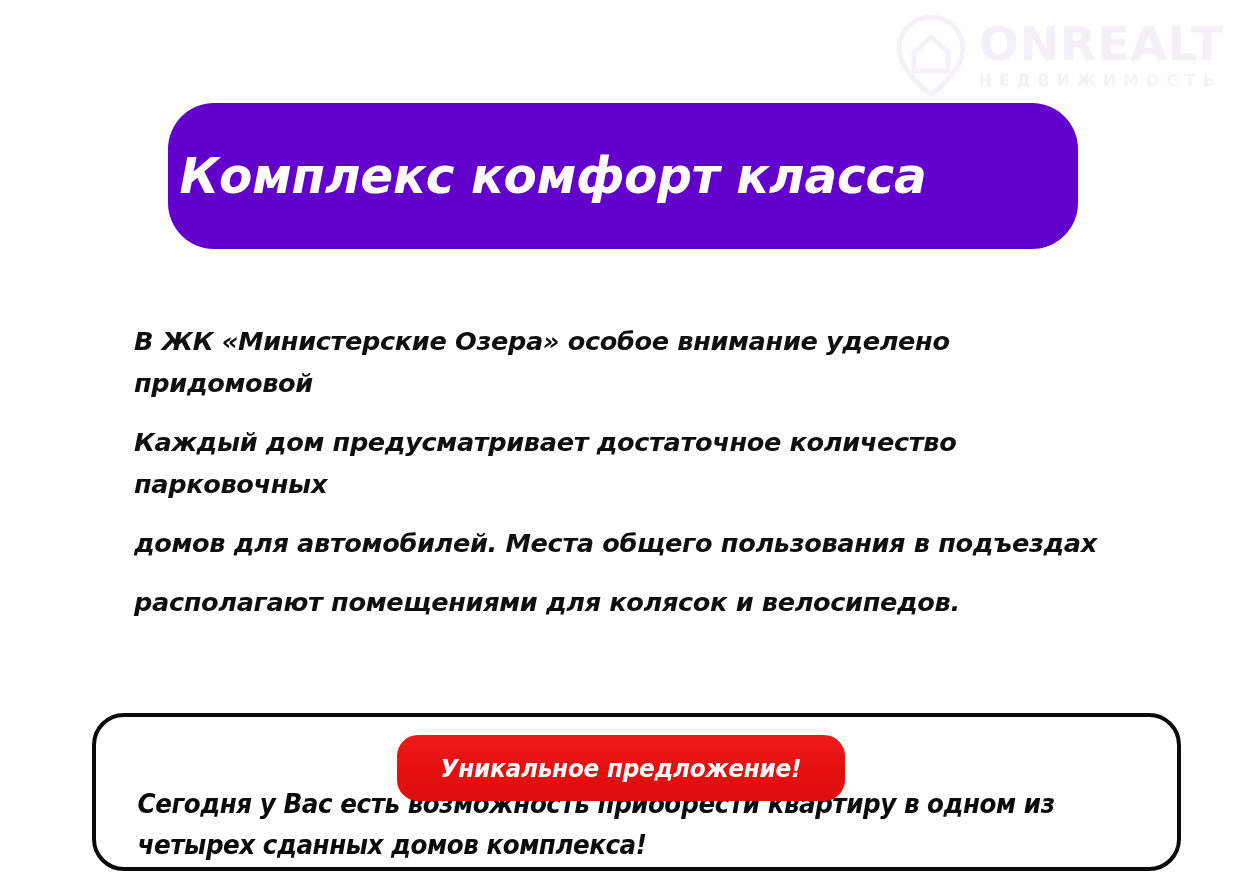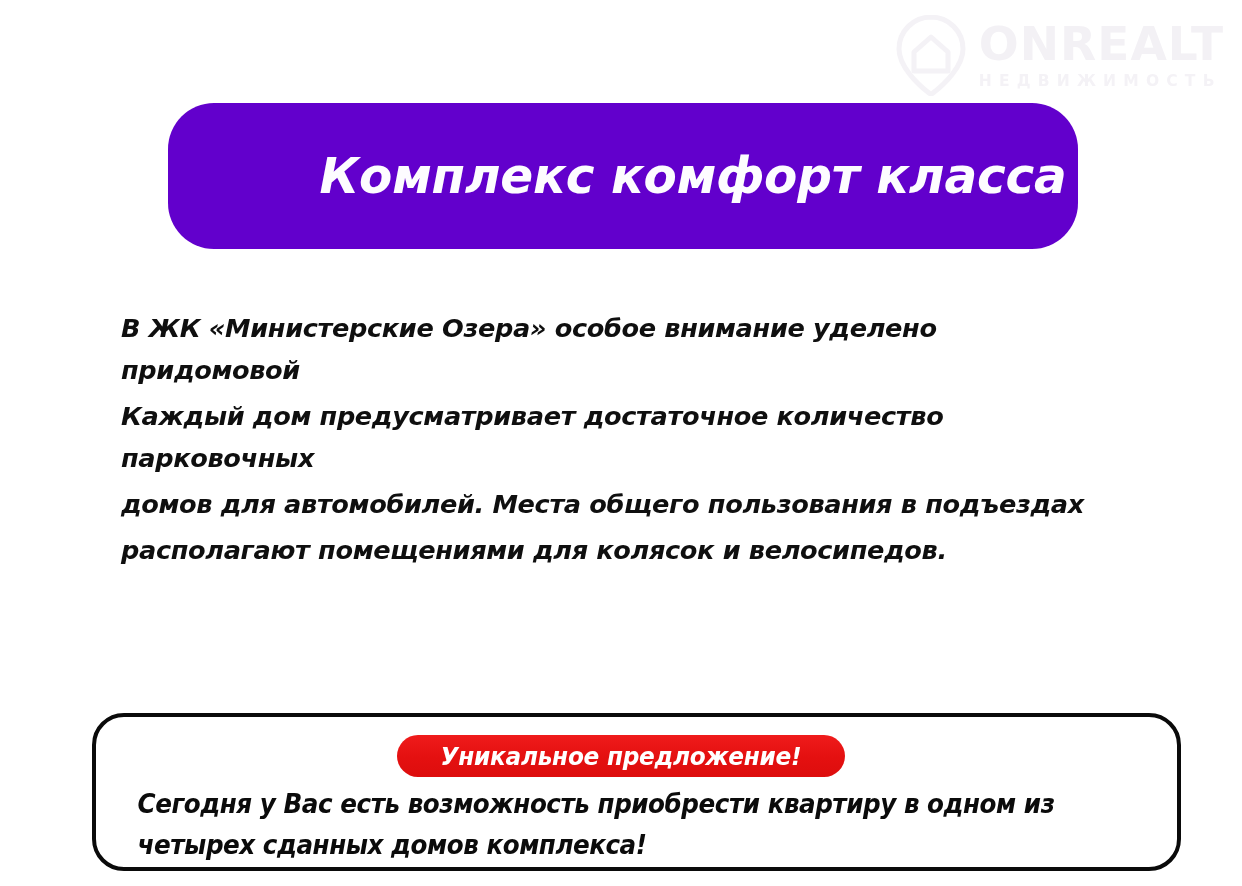--- a/index.html
+++ b/index.html
@@ -60,42 +60,42 @@
   #hero-banner {
     position: absolute;
     left: 168px;
     top: 103px;
     width: 910px;
     height: 146px;
     background: #6200cc;
     border-radius: 46px;
     display: flex;
     align-items: center;
-    justify-content: flex-end;
+    justify-content: flex-start;
   }
   #hero-banner .hero-title {
     font-family: "DejaVu Sans", sans-serif;
     font-size: 50px;
     font-weight: 700;
     font-style: italic;
     color: #fdfcff;
     letter-spacing: -0.2px;
     white-space: nowrap;
     transform: scaleX(0.97);
   }
 
   
   #body-copy {
     position: absolute;
     left: 117px;
     top: 303px;
     width: 1010px;
   }
   #body-copy p {
-    margin: 4px;
+    margin: 17px;
     font-family: "DejaVu Sans", sans-serif;
     font-size: 25.6px;
     font-weight: 700;
     font-style: italic;
     line-height: 42px;
     color: #0f0f0f;
     letter-spacing: -0.35px;
     transform-origin: left top;
   }
 
@@ -110,21 +110,21 @@
     border: 4px solid #0a0a0a;
     border-radius: 32px;
     background: #ffffff;
   }
   #offer-badge {
     position: absolute;
     left: 50%;
     transform: translateX(-50%);
     top: 735px;
     height: 42px;
-    padding: 0 30px;
+    padding: 12px 30px;
     background: linear-gradient(180deg, #ef1b1b 0%, #e41010 55%, #dd0d0d 100%);
     border-radius: 21px;
     display: flex;
     align-items: center;
     justify-content: center;
     z-index: 3;
   }
   #offer-badge .badge-label {
     font-family: "DejaVu Sans", sans-serif;
     font-size: 25px;

